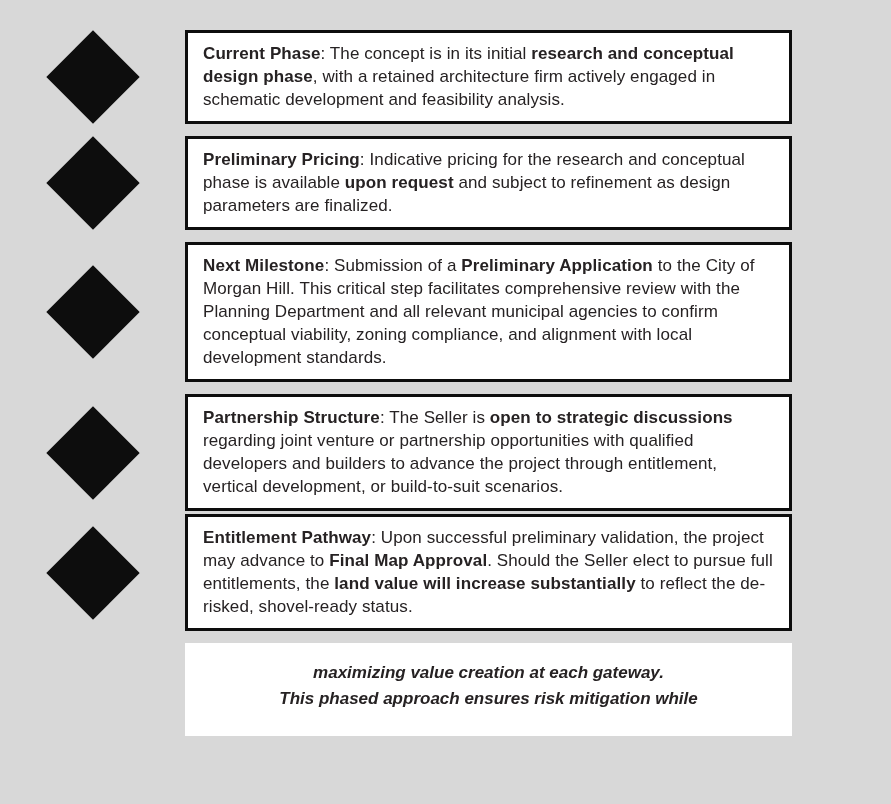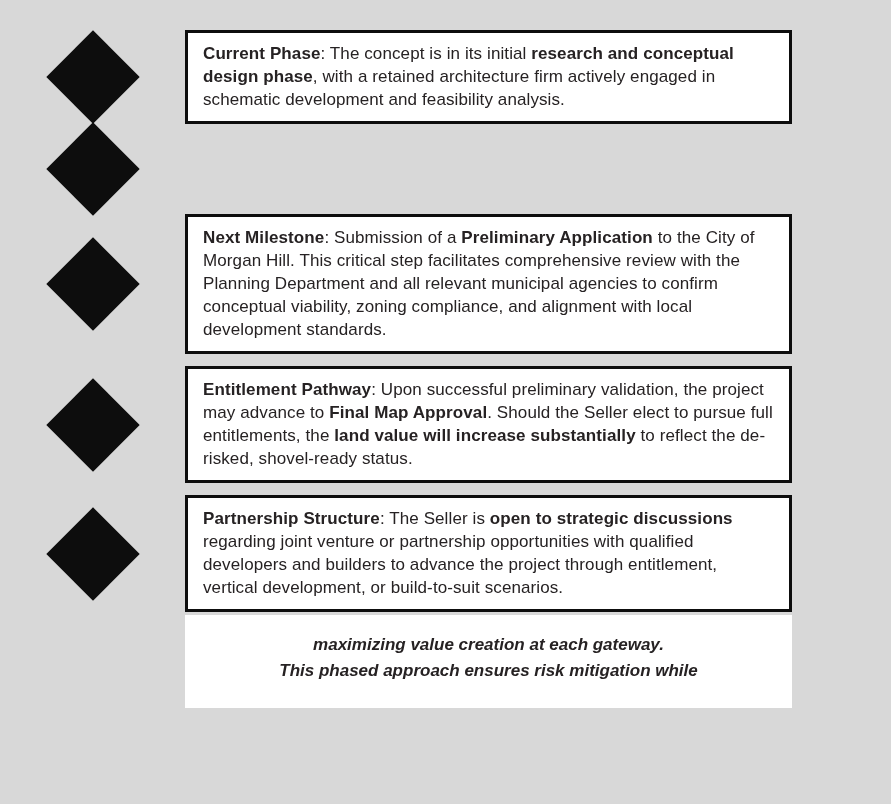--- a/index.html
+++ b/index.html
@@ -74,41 +74,42 @@
     <div class="marker-cell">
       <div class="diamond"></div>
     </div>
     <div class="textbox"><span class="bold">Current Phase</span><span>: The concept is in its initial </span><span class="bold">research and conceptual design phase</span><span>, with a retained architecture firm actively engaged in schematic development and feasibility analysis.</span></div>
   </div>
 
   <div class="row">
     <div class="marker-cell">
       <div class="diamond"></div>
     </div>
+    <div class="textbox"><span class="bold">Preliminary Pricing</span><span>: Indicative pricing for the research and conceptual phase is available </span><span class="bold">upon request</span><span> and subject to refinement as design parameters are finalized.</span></div>
   </div>
 
   <div class="row">
     <div class="marker-cell">
       <div class="diamond"></div>
     </div>
     <div class="textbox"><span class="bold">Next Milestone</span><span>: Submission of a </span><span class="bold">Preliminary Application</span><span> to the City of Morgan Hill. This critical step facilitates comprehensive review with the Planning Department and all relevant municipal agencies to confirm conceptual viability, zoning compliance, and alignment with local development standards.</span></div>
   </div>
 
+  <div class="row" style="margin-bottom: 3px;">
+    <div class="marker-cell">
+      <div class="diamond"></div>
+    </div>
+    <div class="textbox"><span class="bold">Partnership Structure</span><span>: The Seller is </span><span class="bold">open to strategic discussions</span><span> regarding joint venture or partnership opportunities with qualified developers and builders to advance the project through entitlement, vertical development, or build-to-suit scenarios.</span></div>
+  </div>
+
   <div class="row">
     <div class="marker-cell">
       <div class="diamond"></div>
     </div>
     <div class="textbox"><span class="bold">Entitlement Pathway</span><span>: Upon successful preliminary validation, the project may advance to </span><span class="bold">Final Map Approval</span><span>. Should the Seller elect to pursue full entitlements, the </span><span class="bold">land value will increase substantially</span><span> to reflect the de-risked, shovel-ready status.</span></div>
-  </div>
-
-  <div class="row" style="margin-bottom: 3px;">
-    <div class="marker-cell">
-      <div class="diamond"></div>
-    </div>
-    <div class="textbox"><span class="bold">Partnership Structure</span><span>: The Seller is </span><span class="bold">open to strategic discussions</span><span> regarding joint venture or partnership opportunities with qualified developers and builders to advance the project through entitlement, vertical development, or build-to-suit scenarios.</span></div>
   </div>
 
   <div class="footer-band">
     <div class="footer-line">maximizing value creation at each gateway.</div>
     <div class="footer-line">This phased approach ensures risk mitigation while</div>
   </div>
 
 </div>
 
 </body></html>

